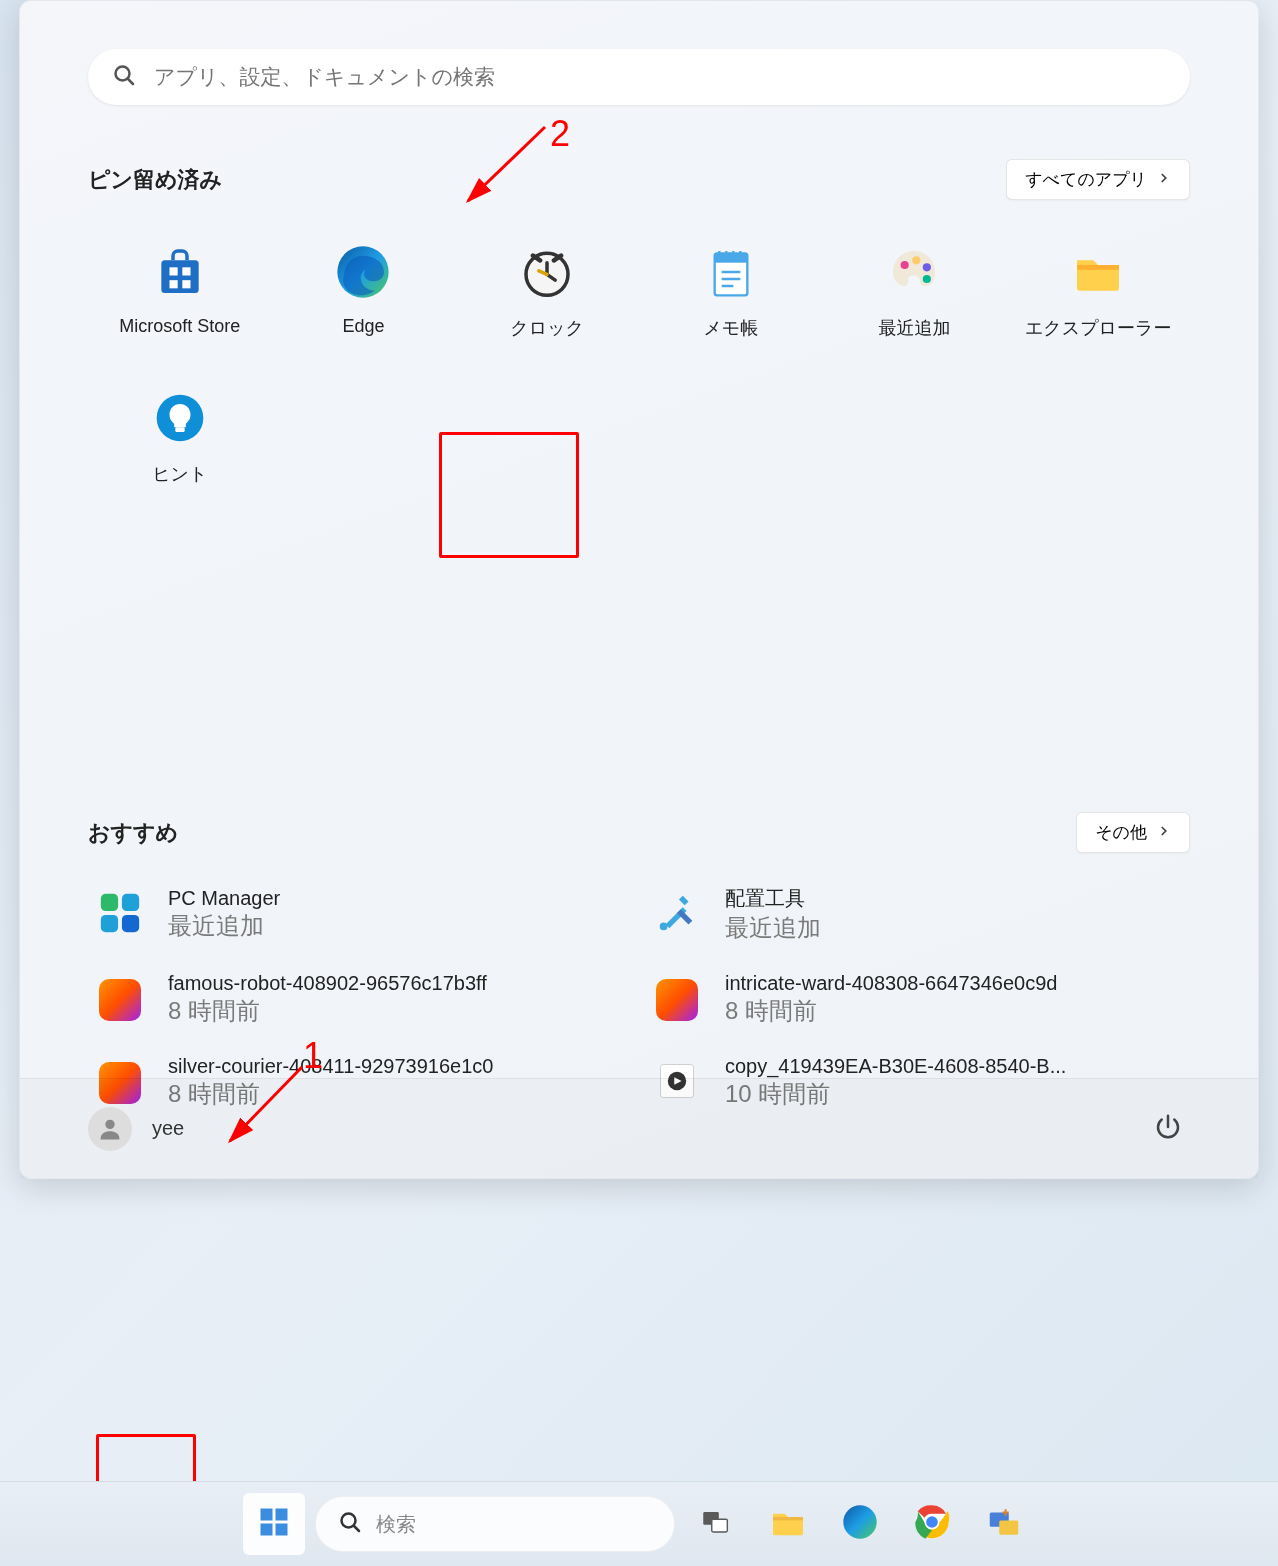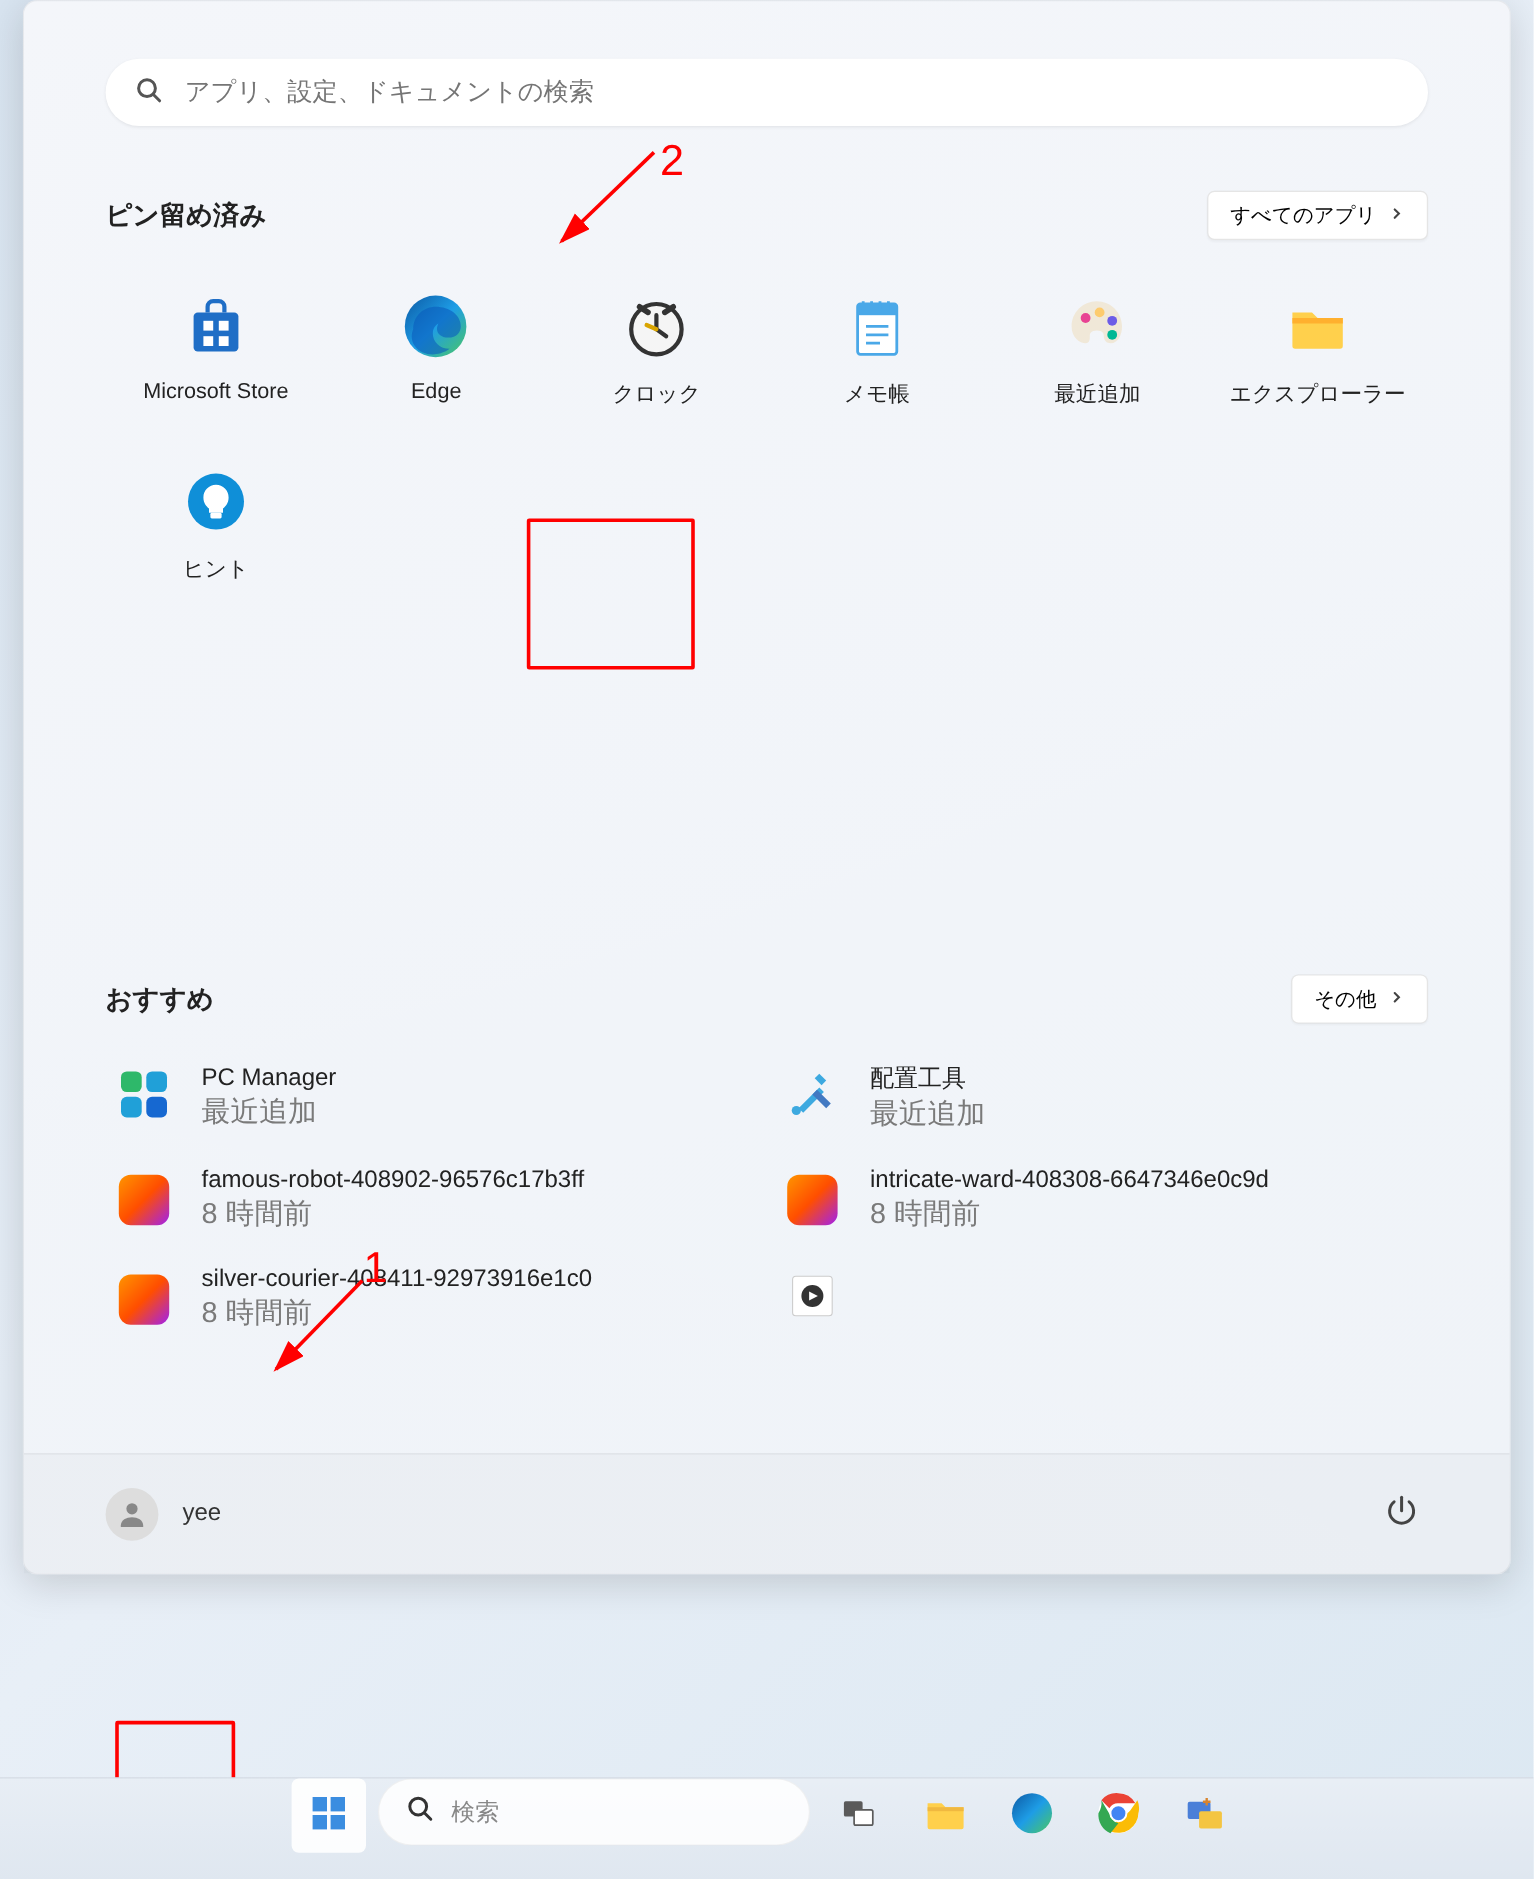--- a/index.html
+++ b/index.html
@@ -6,21 +6,21 @@
     body {
       font-family: "Segoe UI", "Yu Gothic UI", sans-serif;
       width: 1278px;
       height: 1566px;
       background: linear-gradient(135deg, #d8e4f0 0%, #e8eff7 50%, #dce8f2 100%);
       position: relative;
       overflow: hidden;
     }
     .start-menu {
       width: 1240px;
-      height: 1312px;
+      height: 1179px;
       margin: 0 auto;
       background: linear-gradient(160deg, #f4f6fa 0%, #eff3f8 100%);
       border-radius: 12px;
       border: 1px solid rgba(0,0,0,0.05);
       box-shadow: 0 8px 32px rgba(0,0,0,0.15);
       padding: 48px 68px 0 68px;
       position: relative;
     }
     .search-bar {
       background: #fff;
@@ -181,21 +181,21 @@
     }
     .taskbar {
       position: absolute;
       bottom: 0;
       left: 0;
       right: 0;
       height: 85px;
       background: linear-gradient(to bottom, #e8eef5, #dfe7f0);
       border-top: 1px solid rgba(0,0,0,0.05);
       display: flex;
-      align-items: flex-start;
+      align-items: center;
       justify-content: center;
       gap: 10px;
     }
     .task-icon {
       width: 62px;
       height: 62px;
       display: flex;
       align-items: center;
       justify-content: center;
       border-radius: 6px;
@@ -410,20 +410,24 @@
           <div class="sub">8 時間前</div>
         </div>
     </div>
     <div class="rec-item">
       <div class="rec-icon">
           <span><svg width="44" height="44" viewBox="0 0 48 48">
               <rect x="6" y="6" width="36" height="36" rx="3" fill="#fff" stroke="#ccc" stroke-width="1"></rect>
               <circle cx="24" cy="24" r="10" fill="#333"></circle>
               <path d="M21 20l8 4-8 4z" fill="#fff"></path>
             </svg></span>
+        </div>
+      <div class="rec-text">
+          <div class="title">copy_419439EA-B30E-4608-8540-B...</div>
+          <div class="sub">10 時間前</div>
         </div>
     </div>
   </div>
 
   <div class="annotation-text ann-1">1</div>
   <svg class="arrow" style="left:200px;top:1060px;" width="120" height="90">
       <defs>
         <marker id="ah1" markerWidth="10" markerHeight="10" refX="8" refY="3" orient="auto">
           <path d="M0,0 L0,6 L9,3 z" fill="#ff0000"></path>
         </marker>

